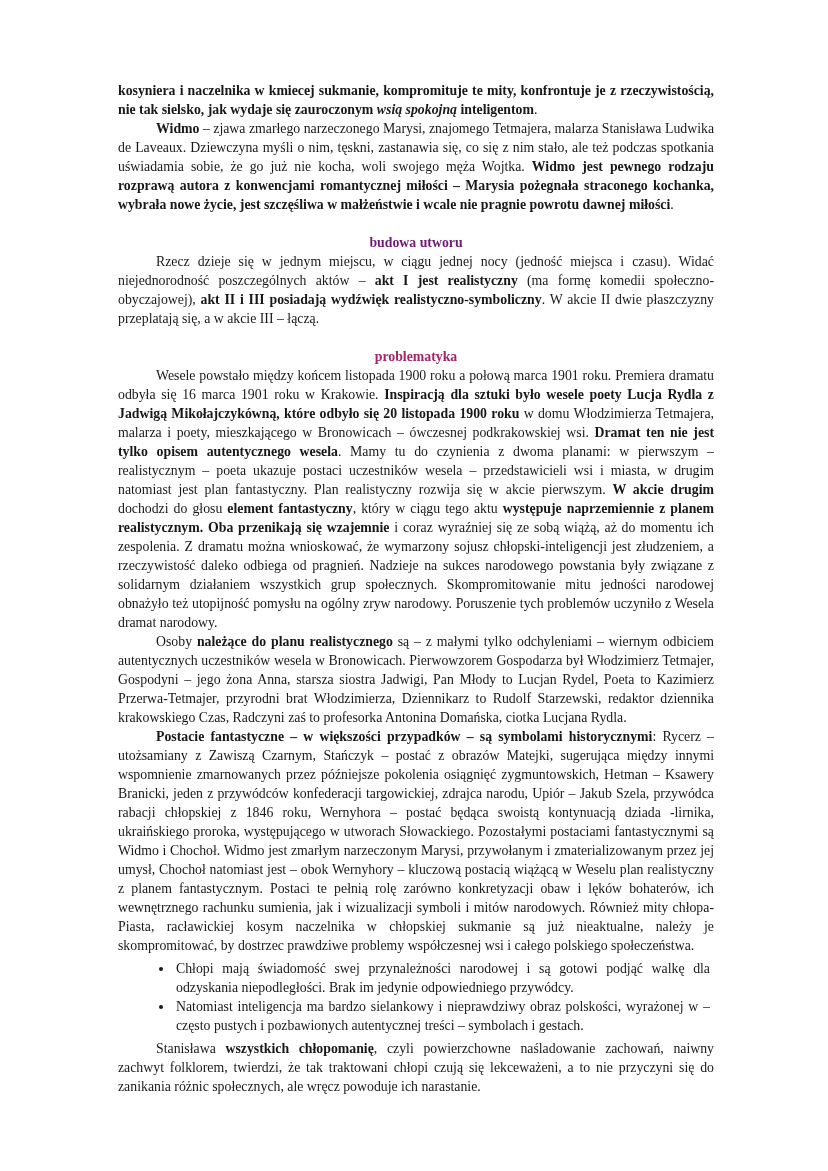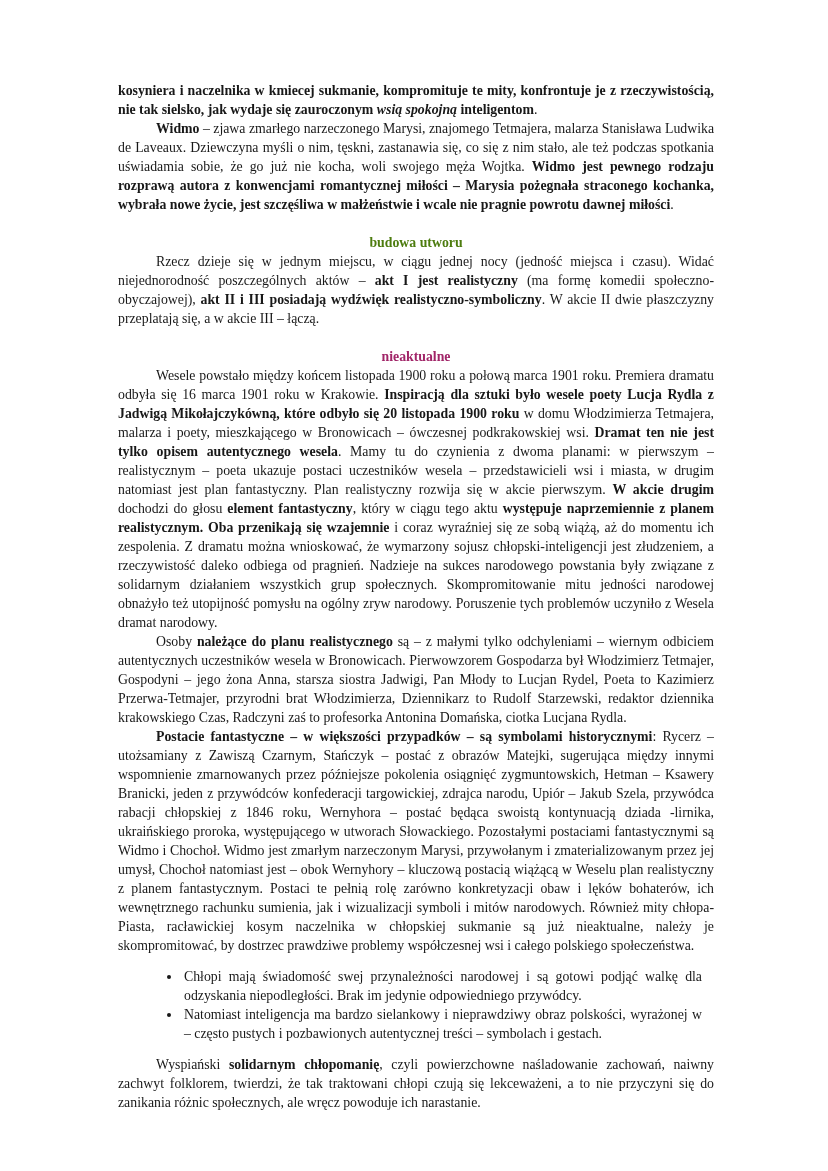--- a/index.html
+++ b/index.html
@@ -30,54 +30,54 @@
   }
   h2.section-heading {
     margin: 19px 0 0 0;
     text-align: center;
     font-size: 13.8px;
     line-height: 19px;
     font-weight: bold;
     color: #a12568;
   }
   ul.bullets {
-    margin: 12px;
+    margin: 4px;
     padding: 0 0 0 52px;
     list-style: disc;
   }
   ul.bullets li {
     text-align: justify;
     padding-left: 2px;
   }
   .b  { font-weight: bold; }
   .i  { }
   .bi { font-weight: bold; font-style: italic; }
 </style>
 </head>
 <body>
 
 <div class="page">
 
   <p class="para"><span class="b">kosyniera i naczelnika w kmiecej sukmanie, kompromituje te mity, konfrontuje je z rzeczywistością, nie tak sielsko, jak wydaje się zauroczonym </span><span class="bi">wsią spokojną</span><span class="b"> inteligentom</span><span>.</span></p>
 
   <p class="para indent"><span class="b">Widmo</span><span> – zjawa zmarłego narzeczonego Marysi, znajomego Tetmajera, malarza Stanisława Ludwika de Laveaux. Dziewczyna myśli o nim, tęskni, zastanawia się, co się z nim stało, ale też podczas spotkania uświadamia sobie, że go już nie kocha, woli swojego męża Wojtka. </span><span class="b">Widmo jest pewnego rodzaju rozprawą autora z konwencjami romantycznej miłości – Marysia pożegnała straconego kochanka, wybrała nowe życie, jest szczęśliwa w małżeństwie i wcale nie pragnie powrotu dawnej miłości</span><span>.</span></p>
 
-  <h2 class="section-heading" style="color: #4d7c0f;">budowa utworu</h2>
+  <h2 class="section-heading" style="color: #701a75;">budowa utworu</h2>
 
   <p class="para indent"><span>Rzecz dzieje się w jednym miejscu, w ciągu jednej nocy (jedność miejsca i czasu). Widać niejednorodność poszczególnych aktów – </span><span class="b">akt I jest realistyczny</span><span> (ma formę komedii społeczno-obyczajowej), </span><span class="b">akt II i III posiadają wydźwięk realistyczno-symboliczny</span><span>. W akcie II dwie płaszczyzny przeplatają się, a w akcie III – łączą.</span></p>
 
-  <h2 class="section-heading" style="color: rgb(161, 37, 104);">nieaktualne</h2>
+  <h2 class="section-heading" style="color: rgb(161, 37, 104);">problematyka</h2>
 
   <p class="para indent"><span class="i">Wesele</span><span> powstało między końcem listopada 1900 roku a połową marca 1901 roku. Premiera dramatu odbyła się 16 marca 1901 roku w Krakowie. </span><span class="b">Inspiracją dla sztuki było wesele poety Lucja Rydla z Jadwigą Mikołajczykówną, które odbyło się 20 listopada 1900 roku</span><span> w domu Włodzimierza Tetmajera, malarza i poety, mieszkającego w Bronowicach – ówczesnej podkrakowskiej wsi. </span><span class="b">Dramat ten nie jest tylko opisem autentycznego wesela</span><span>. Mamy tu do czynienia z dwoma planami: w pierwszym – realistycznym – poeta ukazuje postaci uczestników wesela – przedstawicieli wsi i miasta, w drugim natomiast jest plan fantastyczny. Plan realistyczny rozwija się w akcie pierwszym. </span><span class="b">W akcie drugim</span><span> dochodzi do głosu </span><span class="b">element fantastyczny</span><span>, który w ciągu tego aktu </span><span class="b">występuje naprzemiennie z planem realistycznym. Oba przenikają się wzajemnie</span><span> i coraz wyraźniej się ze sobą wiążą, aż do momentu ich zespolenia. Z dramatu można wnioskować, że wymarzony sojusz chłopski-inteligencji jest złudzeniem, a rzeczywistość daleko odbiega od pragnień. Nadzieje na sukces narodowego powstania były związane z solidarnym działaniem wszystkich grup społecznych. Skompromitowanie mitu jedności narodowej obnażyło też utopijność pomysłu na ogólny zryw narodowy. Poruszenie tych problemów uczyniło z </span><span class="i">Wesela</span><span> dramat narodowy.</span></p>
 
   <p class="para indent"><span>Osoby </span><span class="b">należące do planu realistycznego</span><span> są – z małymi tylko odchyleniami – wiernym odbiciem autentycznych uczestników wesela w Bronowicach. Pierwowzorem Gospodarza był Włodzimierz Tetmajer, Gospodyni – jego żona Anna, starsza siostra Jadwigi, Pan Młody to Lucjan Rydel, Poeta to Kazimierz Przerwa-Tetmajer, przyrodni brat Włodzimierza, Dziennikarz to Rudolf Starzewski, redaktor dziennika krakowskiego </span><span class="i">Czas</span><span>, Radczyni zaś to profesorka Antonina Domańska, ciotka Lucjana Rydla.</span></p>
 
   <p class="para indent"><span class="b">Postacie fantastyczne – w większości przypadków – są symbolami historycznymi</span><span>: Rycerz – utożsamiany z Zawiszą Czarnym, Stańczyk – postać z obrazów Matejki, sugerująca między innymi wspomnienie zmarnowanych przez późniejsze pokolenia osiągnięć zygmuntowskich, Hetman – Ksawery Branicki, jeden z przywódców konfederacji targowickiej, zdrajca narodu, Upiór – Jakub Szela, przywódca rabacji chłopskiej z 1846 roku, Wernyhora – postać będąca swoistą kontynuacją dziada -lirnika, ukraińskiego proroka, występującego w utworach Słowackiego. Pozostałymi postaciami fantastycznymi są Widmo i Chochoł. Widmo jest zmarłym narzeczonym Marysi, przywołanym i </span><span class="i">zmaterializowanym</span><span> przez jej umysł, Chochoł natomiast jest – obok Wernyhory – kluczową postacią wiążącą w </span><span class="i">Weselu</span><span> plan realistyczny z planem fantastycznym. Postaci te pełnią rolę zarówno konkretyzacji obaw i lęków bohaterów, ich wewnętrznego rachunku sumienia, jak i wizualizacji symboli i mitów narodowych. Również mity chłopa-Piasta, racławickiej kosym naczelnika w chłopskiej sukmanie są już nieaktualne, należy je skompromitować, by dostrzec prawdziwe problemy współczesnej wsi i całego polskiego społeczeństwa.</span></p>
 
 
   <ul class="bullets">
     <li><span>Chłopi mają świadomość swej przynależności narodowej i są gotowi podjąć walkę dla odzyskania niepodległości. Brak im jedynie odpowiedniego przywódcy.</span></li>
     <li><span>Natomiast inteligencja ma bardzo sielankowy i nieprawdziwy obraz polskości, wyrażonej w – często pustych i pozbawionych autentycznej treści – symbolach i gestach.</span></li>
   </ul>
 
-  <p class="para indent"><span>Wyspiański </span><span class="b">solidarnym chłopomanię</span><span>, czyli powierzchowne naśladowanie zachowań, naiwny zachwyt folklorem, twierdzi, że tak traktowani chłopi czują się lekceważeni, a to nie przyczyni się do zanikania różnic społecznych, ale wręcz powoduje ich narastanie.</span></p>
+  <p class="para indent"><span>Stanisława </span><span class="b">wszystkich chłopomanię</span><span>, czyli powierzchowne naśladowanie zachowań, naiwny zachwyt folklorem, twierdzi, że tak traktowani chłopi czują się lekceważeni, a to nie przyczyni się do zanikania różnic społecznych, ale wręcz powoduje ich narastanie.</span></p>
 
 </div>
 
 </body></html>

